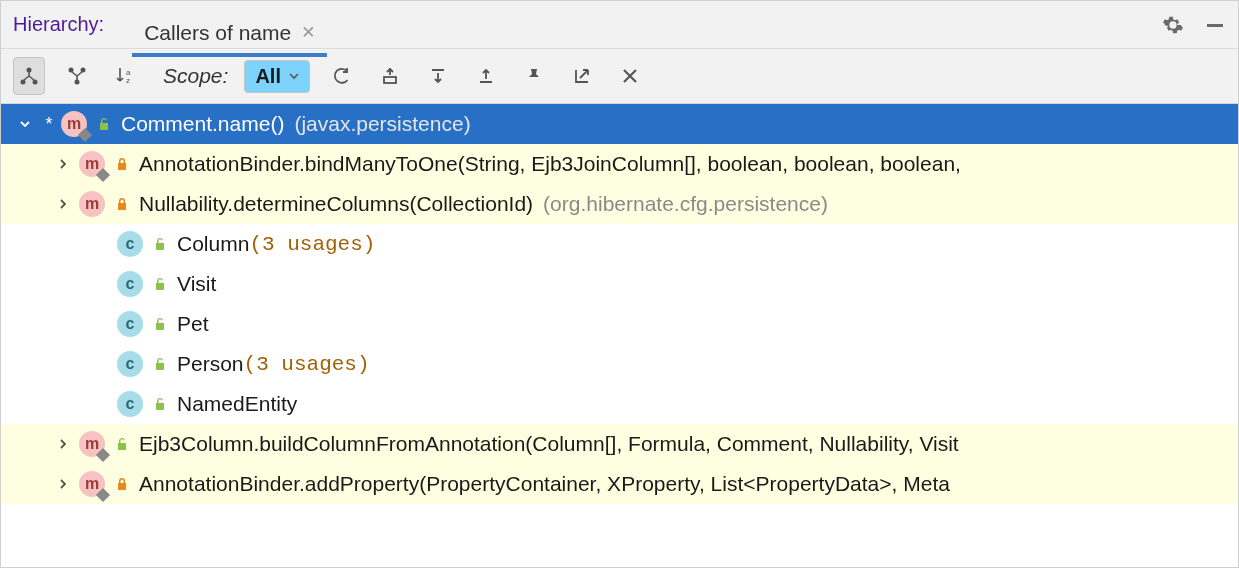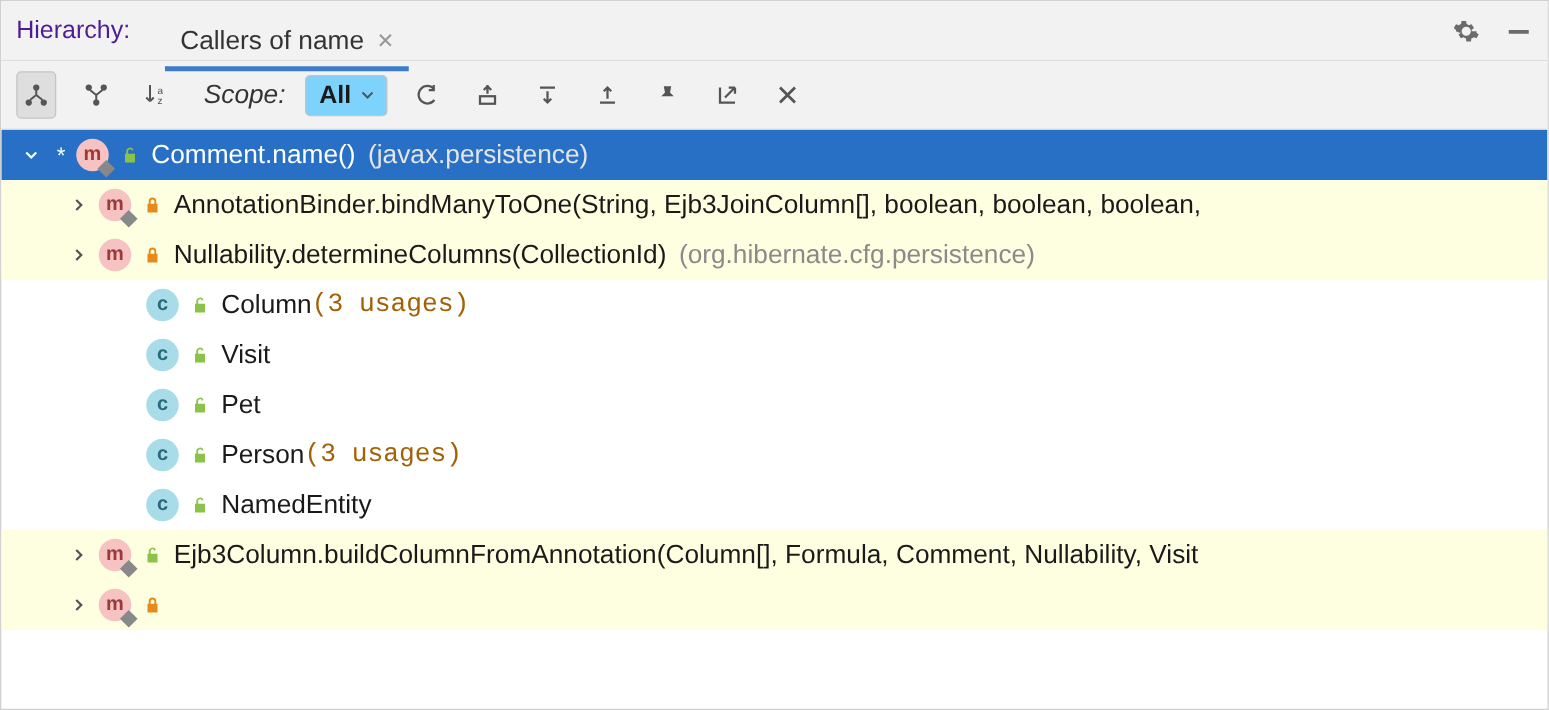--- a/index.html
+++ b/index.html
@@ -318,14 +318,15 @@
         <svg width="12" height="12" viewBox="0 0 12 12">
           <path d="M4 2l4 4-4 4" stroke="#555" stroke-width="1.8" fill="none"></path>
         </svg>
       </span>
       <span class="badge m">m<span class="dec"></span></span>
       <span class="lock orange">
         <svg width="14" height="14" viewBox="0 0 14 14">
           <path d="M4 6V4a3 3 0 016 0v2h1v7H3V6h1zm1.5 0h3V4a1.5 1.5 0 00-3 0v2z"></path>
         </svg>
       </span>
+      <span class="node-text">AnnotationBinder.addProperty(PropertyContainer, XProperty, List&lt;PropertyData&gt;, Meta</span>
     </div>
   </div>
 
 </body></html>

